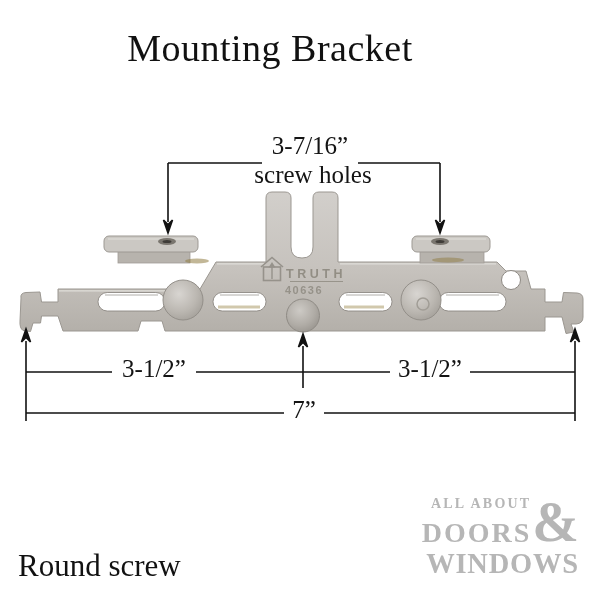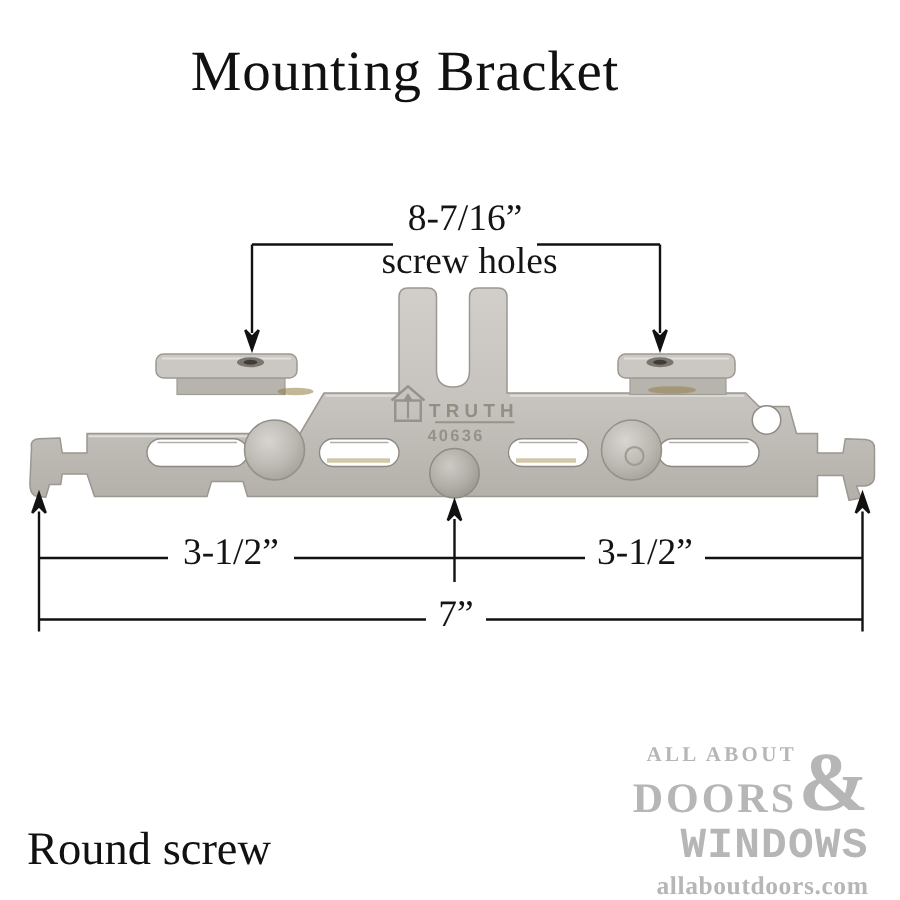--- a/index.html
+++ b/index.html
@@ -15,21 +15,21 @@
   .dim-right{left:370px;top:355px;width:120px;}
   .dim-overall{left:244px;top:396px;width:120px;}
   .caption{position:absolute;left:18px;top:548px;font-size:31px;color:#111;}
   .logo{position:absolute;right:21px;top:497px;color:#b6b6b6;font-weight:bold;
         display:flex;flex-direction:column;align-items:flex-end;line-height:1;}
   .logo-top{display:flex;flex-direction:row;align-items:center;}
   .logo-col{display:flex;flex-direction:column;align-items:flex-end;}
   .logo-allabout{font-size:14px;letter-spacing:2.2px;margin-bottom:8px;}
   .logo-doors{font-size:28px;letter-spacing:2px;text-align:right;}
   .logo-amp{font-size:56px;line-height:.75;margin-left:1px;}
-  .logo-windows{font-size:28.5px;letter-spacing:.8px;margin-top:3px;font-family:Liberation Mono, monospace;}
+  .logo-windows{font-size:28.5px;letter-spacing:.8px;margin-top:3px;}
   .logo-url{font-size:17px;letter-spacing:.4px;margin-top:3px;}
 </style>
 </head>
 <body>
 
 <div class="stage">
 
   <div class="page-title">Mounting Bracket</div>
 
   <svg width="600" height="600" viewBox="0 0 600 600">
@@ -115,33 +115,32 @@
     <g stroke="#121212" stroke-width="1.6" fill="#121212">
       <path d="M26,341 V421 M575,341 V421 M303,346 V388" fill="none"></path>
       <path d="M26,372 H112 M196,372 H390 M470,372 H575" fill="none"></path>
       <path d="M26,413 H284 M324,413 H575" fill="none"></path>
       <polygon points="26,329 21.5,342 26,337.5 30.5,342"></polygon>
       <polygon points="303,334 298.5,347 303,342.5 307.5,347"></polygon>
       <polygon points="575,329 570.5,342 575,337.5 579.5,342"></polygon>
     </g>
   </svg>
 
-  <div class="dim-label dim-top-value">8-7/16”</div>
+  <div class="dim-label dim-top-value">3-7/16”</div>
   <div class="dim-label dim-top-note">screw holes</div>
   <div class="dim-label dim-left">3-1/2”</div>
   <div class="dim-label dim-right">3-1/2”</div>
   <div class="dim-label dim-overall">7”</div>
 
   <div class="caption">Round screw</div>
 
   <div class="logo">
     <div class="logo-top">
       <div class="logo-col">
         <div class="logo-allabout">ALL ABOUT</div>
         <div class="logo-doors">DOORS</div>
       </div>
       <div class="logo-amp">&amp;</div>
     </div>
     <div class="logo-windows">WINDOWS</div>
-    <div class="logo-url">allaboutdoors.com</div>
   </div>
 
 </div>
 
 </body></html>

